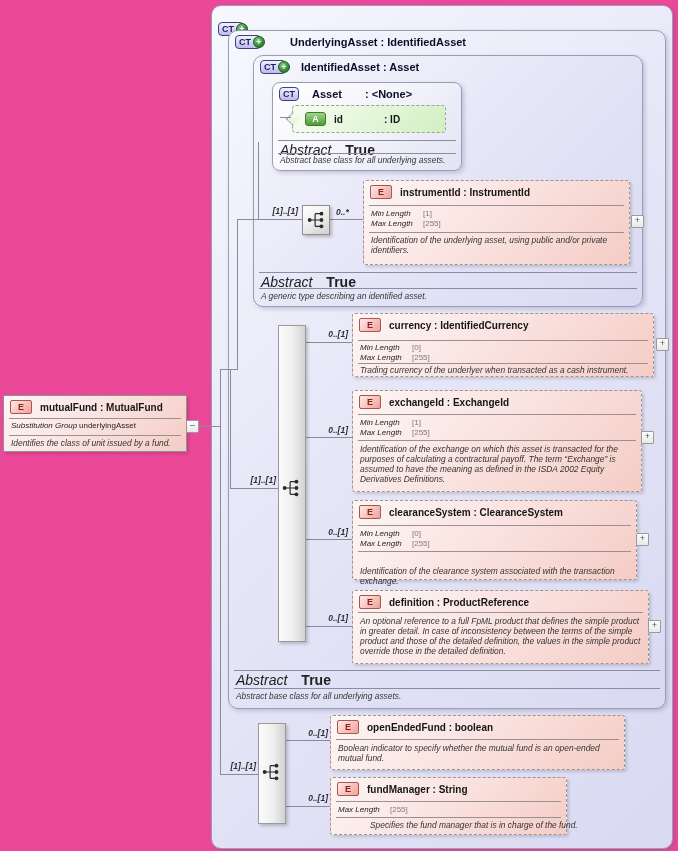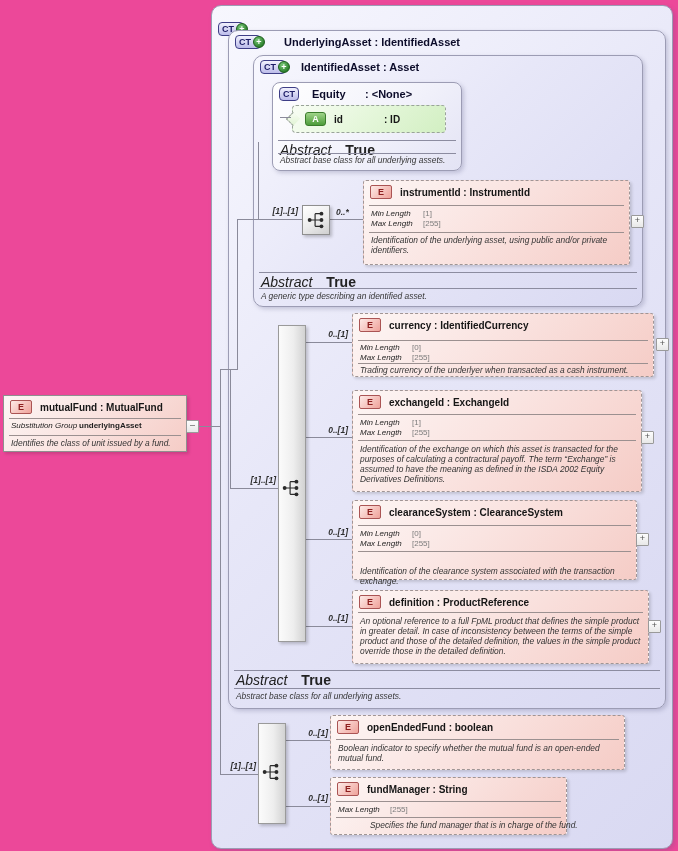--- a/index.html
+++ b/index.html
@@ -71,21 +71,21 @@
         background:linear-gradient(135deg,#f8fdf4 0%,#e6f7dc 45%,#d2efc2 100%);
         display:flex;align-items:center;gap:8px;padding-left:12px;
         font-size:10px;font-weight:bold;color:#161616;}
   .pill-point{position:absolute;left:-5px;top:50%;width:9px;height:9px;
         transform:translateY(-50%) rotate(45deg);
         background:linear-gradient(135deg,#f8fdf4,#e0f4d2);
         border-left:1px dashed #9aa39a;border-bottom:1px dashed #9aa39a;}
   .pname{display:inline-block;width:42px;}
   .subst{position:absolute;left:7px;font-size:8px;color:#1d1d1d;white-space:nowrap;}
   .subst .slab{font-style:italic;display:inline-block;width:68px;}
-  .subst .sval{font-weight:bold;}
+  .subst .sval{font-weight:normal;}
 </style>
 </head>
 <body>
 
 <div id="canvas">
 
   <div class="ctbox" style="left:211px;top:5px;width:460px;height:842px;">
     <div class="ct-header">
       <span class="ctbadge">
           <span>CT</span>
@@ -94,21 +94,21 @@
       <span style="margin-left:8px;margin-top:26px;">MutualFund : UnderlyingAsset</span>
     </div>
   </div>
 
   <div class="ctbox" style="left:228px;top:30px;width:436px;height:677px;">
     <div class="ct-header">
       <span class="ctbadge">
           <span>CT</span>
           <span class="ctplus">+</span>
         </span>
-      <span style="margin-left:16px;">UnderlyingAsset : IdentifiedAsset</span>
+      <span style="margin-left:22px;">UnderlyingAsset : IdentifiedAsset</span>
     </div>
     <div class="sep lav" style="top:639px;"></div>
     <div class="absrow" style="top:641px;"><span class="alab">Abstract</span><span class="aval">True</span></div>
     <div class="sep lav" style="top:657px;"></div>
     <div class="desc" style="top:660px;">Abstract base class for all underlying assets.</div>
   </div>
 
   <div class="ctbox" style="left:253px;top:55px;width:388px;height:250px;">
     <div class="ct-header">
       <span class="ctbadge">
@@ -121,21 +121,21 @@
     <div class="absrow" style="top:218px;"><span class="alab">Abstract</span><span class="aval">True</span></div>
     <div class="sep lav" style="top:232px;"></div>
     <div class="desc" style="top:235px;">A generic type describing an identified asset.</div>
   </div>
 
   <div class="ctbox inner-asset" style="left:272px;top:82px;width:188px;height:87px;">
     <div class="ct-header">
       <span class="ctbadge">
           <span>CT</span>
         </span>
-      <span style="margin-left:6px;" class="title-name">Equity</span>
+      <span style="margin-left:6px;" class="title-name">Asset</span>
       <span>: &lt;None&gt;</span>
     </div>
 
     <div class="pill" style="left:19px;top:22px;width:140px;height:26px;">
       <span class="pill-point"></span>
       <span class="abadge">A</span>
       <span class="pname">id</span>
       <span>: ID</span>
     </div>
     <div class="sep lav" style="top:57px;"></div>

